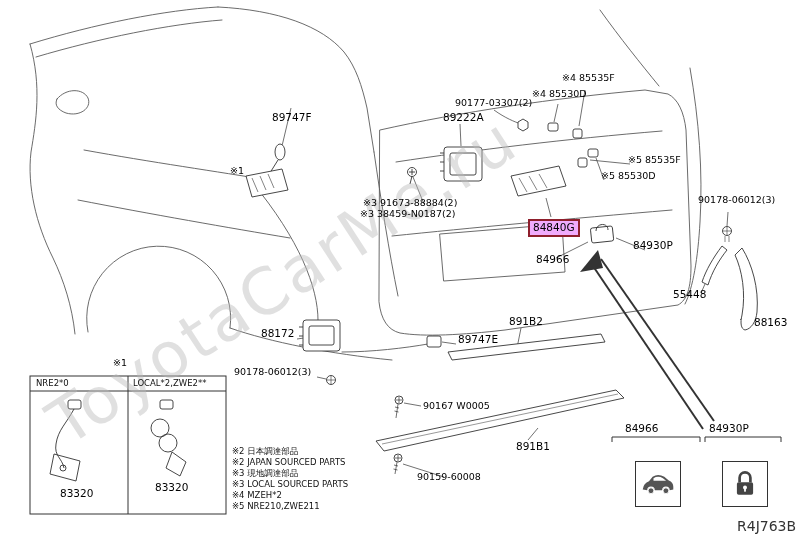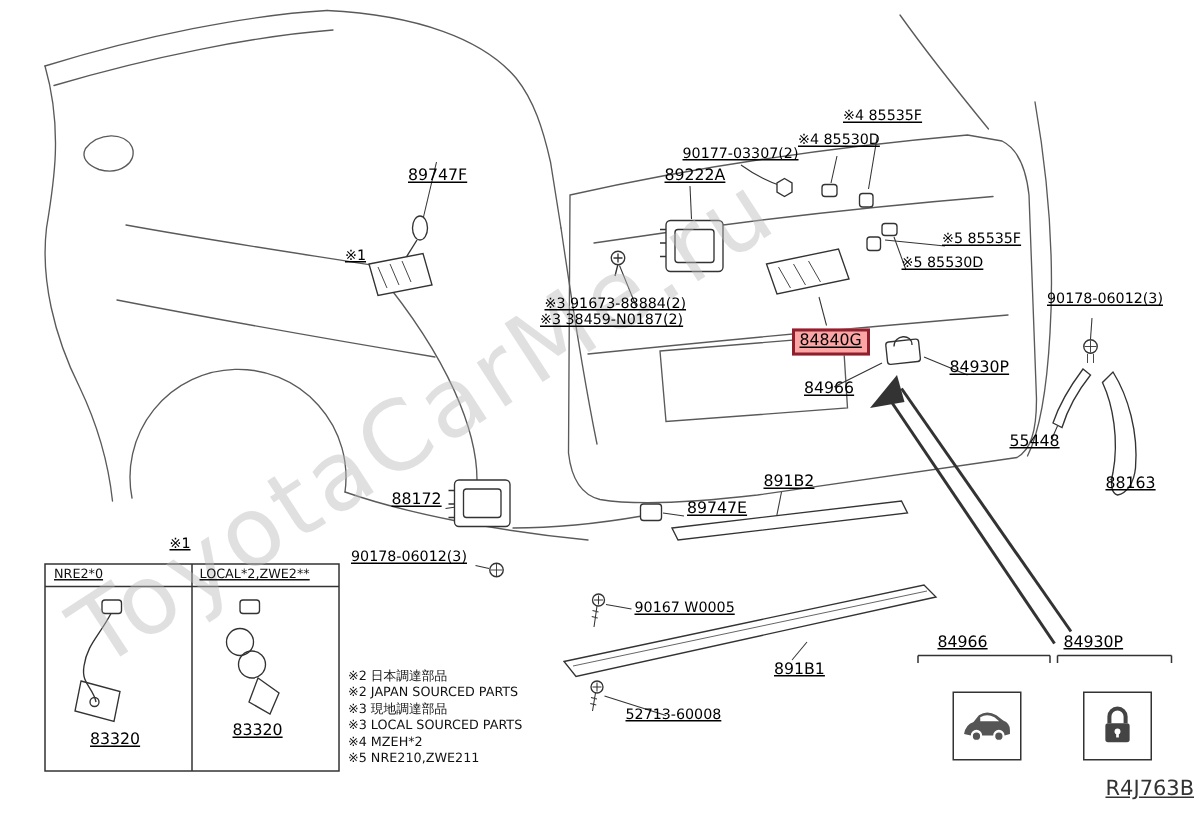--- a/index.html
+++ b/index.html
@@ -1,22 +1,22 @@
 <!DOCTYPE html>
 <html style="--highlight: #8e1f2c;"><head>
 <meta charset="utf-8">
 <style>
   html,body{margin:0;padding:0;background:#fff;}
   #canvas{position:relative;width:796px;height:549px;background:#fff;overflow:hidden;
           font-family:"DejaVu Sans",sans-serif;}
-  .lbl{position:absolute;font-size:10.5px;color:#000;white-space:nowrap;line-height:1.1;text-decoration:underline;}
+  .lbl{position:absolute;font-size:10.5px;color:#000;white-space:nowrap;line-height:1.1;}
   .sm{font-size:9.5px;}
   .th{font-size:8.5px;color:#111;}
   .code{font-size:14px;color:#333;}
-  .hl{border:2px solid var(--highlight,#8e1f2c);padding:1px 3px;background:#fca5a5;}
+  .hl{border:2px solid var(--highlight,#8e1f2c);padding:1px 3px;background:#f0abfc;}
   .legend{position:absolute;left:232px;top:446px;}
   .legend-line{font-size:8.5px;line-height:11px;color:#111;white-space:nowrap;}
   .watermark{position:absolute;left:55px;top:392px;width:780px;font-size:64px;
              letter-spacing:3px;color:rgba(186,186,186,0.45);
              transform:rotate(-33deg);transform-origin:left center;
              pointer-events:none;white-space:nowrap;}
   .icon-box{position:absolute;width:44px;height:44px;border:1px solid #333;background:#fff;
             display:flex;align-items:center;justify-content:center;}
   svg.art{position:absolute;left:0;top:0;}
 </style>
@@ -171,28 +171,28 @@
   <div class="lbl sm" style="left:532px;top:89px">※4 85530D</div>
   <div class="lbl sm" style="left:628px;top:155px">※5 85535F</div>
   <div class="lbl sm" style="left:601px;top:171px">※5 85530D</div>
   <div class="lbl sm" style="left:363px;top:198px">※3 91673-88884(2)</div>
   <div class="lbl sm" style="left:360px;top:209px">※3 38459-N0187(2)</div>
   <div class="lbl hl" style="left:528px;top:219px">84840G</div>
   <div class="lbl" style="left:536px;top:254px">84966</div>
   <div class="lbl" style="left:633px;top:240px">84930P</div>
   <div class="lbl sm" style="left:698px;top:195px">90178-06012(3)</div>
   <div class="lbl" style="left:673px;top:289px">55448</div>
-  <div class="lbl" style="left:737px;top:317px">88163</div>
+  <div class="lbl" style="left:754px;top:317px">88163</div>
   <div class="lbl" style="left:261px;top:328px">88172</div>
   <div class="lbl" style="left:509px;top:316px">891B2</div>
   <div class="lbl" style="left:458px;top:334px">89747E</div>
   <div class="lbl sm" style="left:234px;top:367px">90178-06012(3)</div>
   <div class="lbl sm" style="left:423px;top:401px">90167 W0005</div>
   <div class="lbl" style="left:516px;top:441px">891B1</div>
-  <div class="lbl sm" style="left:417px;top:472px">52713-60008</div>
+  <div class="lbl sm" style="left:417px;top:472px">90159-60008</div>
   <div class="lbl" style="left:60px;top:488px">83320</div>
   <div class="lbl" style="left:155px;top:482px">83320</div>
   <div class="lbl sm" style="left:230px;top:166px">※1</div>
   <div class="lbl sm" style="left:113px;top:358px">※1</div>
 
   <div class="lbl th" style="left:36px;top:379px">NRE2*0</div>
   <div class="lbl th" style="left:133px;top:379px">LOCAL*2,ZWE2**</div>
 
   <div class="legend">
     <div class="legend-line">※2 日本調達部品</div>

